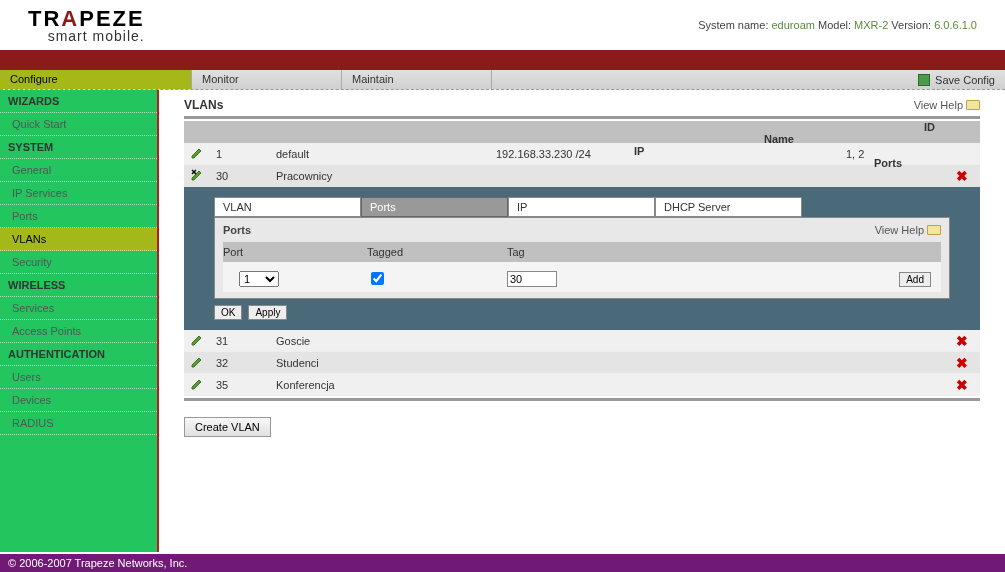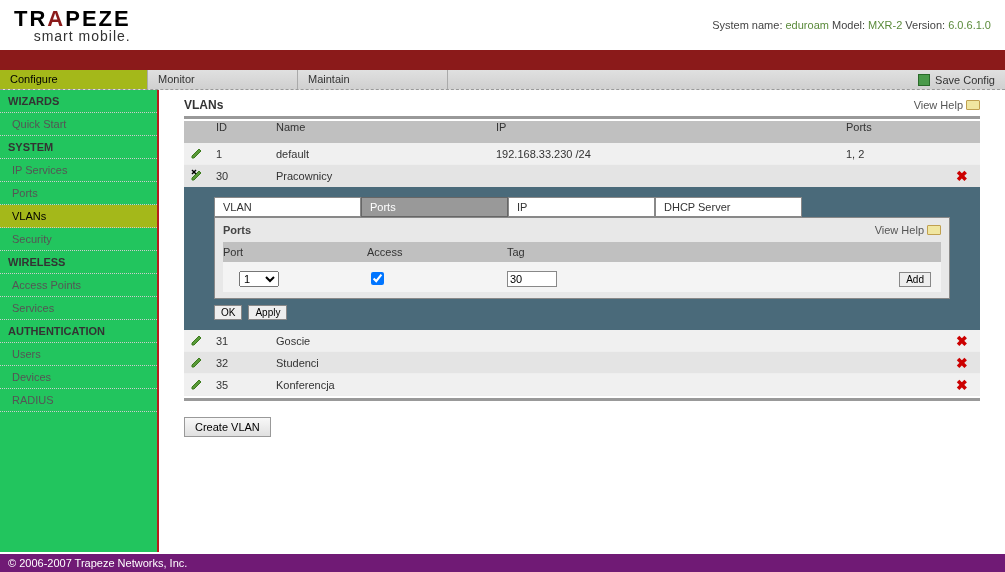--- a/index.html
+++ b/index.html
@@ -1,17 +1,17 @@
 <!DOCTYPE html>
 <html><head>
 <meta charset="utf-8">
 <style>
 * { box-sizing: border-box; margin: 0; padding: 0; }
 body { font-family: Verdana, Arial, sans-serif; font-size: 11px; color: #333; background: #fff; width: 1005px; height: 572px; overflow: hidden; }
-.header { height: 50px; display: flex; justify-content: space-between; align-items: center; padding: 0 14px; }
+.header { height: 50px; display: flex; justify-content: space-between; align-items: center; padding: 0 28px; }
 .logo { font-family: Arial, sans-serif; }
 .logo-main { font-size: 22px; font-weight: bold; letter-spacing: 2px; color: #000; }
 .logo-a { color: #8b1a1a; }
 .logo-sub { font-size: 14px; color: #333; text-align: right; letter-spacing: 1px; margin-top: -4px; }
 .header-info { font-size: 11px; color: #444; }
 .header-info .green { color: #5a8a3a; }
 .red-bar { height: 20px; background: #8b1a1a; }
 .tabs-row { display: flex; height: 20px; background: linear-gradient(#e0e0e0, #d0d0d0); border-bottom: 1px dashed #999; }
 .tab { padding: 3px 10px; border-right: 1px solid #aaa; cursor: pointer; }
 .tab.active { background: #a4b81a; color: #000; }
@@ -23,21 +23,21 @@
 .sidebar { width: 170px; background: #22c55e; border-right: 2px solid #b91c1c; }
 .side-group-title { font-weight: bold; padding: 5px 8px; border-bottom: 1px dotted #ccc; color: #333; }
 .side-item { padding: 5px 12px; border-bottom: 1px dotted #ccc; color: #555; cursor: pointer; }
 .side-item.active { background: #a4b81a; color: #000; }
 .content { flex: 1; padding: 8px 25px; }
 .page-title-row { display: flex; justify-content: space-between; align-items: center; border-bottom: 3px solid #999; padding-bottom: 4px; margin-bottom: 2px; }
 .page-title { font-weight: bold; color: #333; font-size: 12px; }
 .view-help { color: #555; cursor: pointer; display: flex; align-items: center; gap: 3px; }
 .book-icon { display: inline-block; width: 14px; height: 10px; background: #f0e6a0; border: 1px solid #c0a050; border-radius: 1px; }
 .vlan-table { width: 100%; }
-.vlan-header { display: flex; background: #c0c0c0; color: #333; font-weight: normal; height: 22px; align-items: flex-start; }
+.vlan-header { display: flex; background: #c0c0c0; color: #333; font-weight: bold; height: 22px; align-items: flex-end; flex-direction: column; }
 .col-icon { width: 28px; }
 .col-id { width: 60px; padding-left: 4px; }
 .col-name { width: 220px; padding-left: 4px; }
 .col-ip { width: 350px; padding-left: 4px; }
 .col-ports { width: 110px; padding-left: 4px; }
 .col-del { width: 28px; }
 .vlan-row { display: flex; align-items: center; height: 22px; border-bottom: 1px solid #eee; }
 .vlan-row.odd { background: #f0f0f0; }
 .vlan-row.even { background: #e4e4e4; }
 .pencil-icon { display: inline-block; width: 14px; height: 14px; margin-left: 6px; cursor: pointer; }
@@ -78,41 +78,42 @@
   <div class="header-info">
     <span>System name: </span><span class="green">eduroam</span>
     <span>  Model: </span><span class="green">MXR-2</span>
     <span>  Version: </span><span class="green">6.0.6.1.0</span>
   </div>
 </div>
 
 <div class="red-bar"></div>
 
 <div class="tabs-row">
-  <div class="tab active" style="width:148px">Configure</div>
+  <div class="tab active" style="width:192px">Configure</div>
   <div class="tab tab-monitor">Monitor</div>
   <div class="tab tab-maintain">Maintain</div>
   <div class="save-config">
     <span class="disk-icon"></span>
     <span>Save Config</span>
   </div>
 </div>
 
 <div class="main">
   <div class="sidebar">
     <div class="side-group-title">WIZARDS</div>
     <div class="side-item">Quick Start</div>
     <div class="side-group-title">SYSTEM</div>
+    <div class="side-item">General</div>
     <div class="side-item">IP Services</div>
     <div class="side-item">Ports</div>
     <div class="side-item active">VLANs</div>
     <div class="side-item">Security</div>
     <div class="side-group-title">WIRELESS</div>
+    <div class="side-item">Services</div>
     <div class="side-item">Access Points</div>
-    <div class="side-item">Services</div>
     <div class="side-group-title">AUTHENTICATION</div>
     <div class="side-item">Users</div>
     <div class="side-item">Devices</div>
     <div class="side-item">RADIUS</div>
   </div>
 
   <div class="content">
     <div class="page-title-row">
       <div class="page-title">VLANs</div>
       <div class="view-help">
@@ -165,21 +166,21 @@
         <div class="sub-panel">
           <div class="sub-title-row">
             <div class="sub-title">Ports</div>
             <div class="view-help">
                 <span>View Help </span>
                 <span class="book-icon"></span>
               </div>
           </div>
           <div class="sub-header">
             <div class="sc-port">Port</div>
-            <div class="sc-tagged">Access</div>
+            <div class="sc-tagged">Tagged</div>
             <div class="sc-tag">Tag</div>
             <div class="sc-add"></div>
           </div>
           <div class="sub-input-row">
             <div class="sc-port"><select><option>1</option></select></div>
             <div class="sc-tagged"><input type="checkbox" checked="" style=""></div>
             <div class="sc-tag"><input type="text" value="30" style=""></div>
             <div class="sc-add"><button class="small-btn">Add</button></div>
           </div>
         </div>

